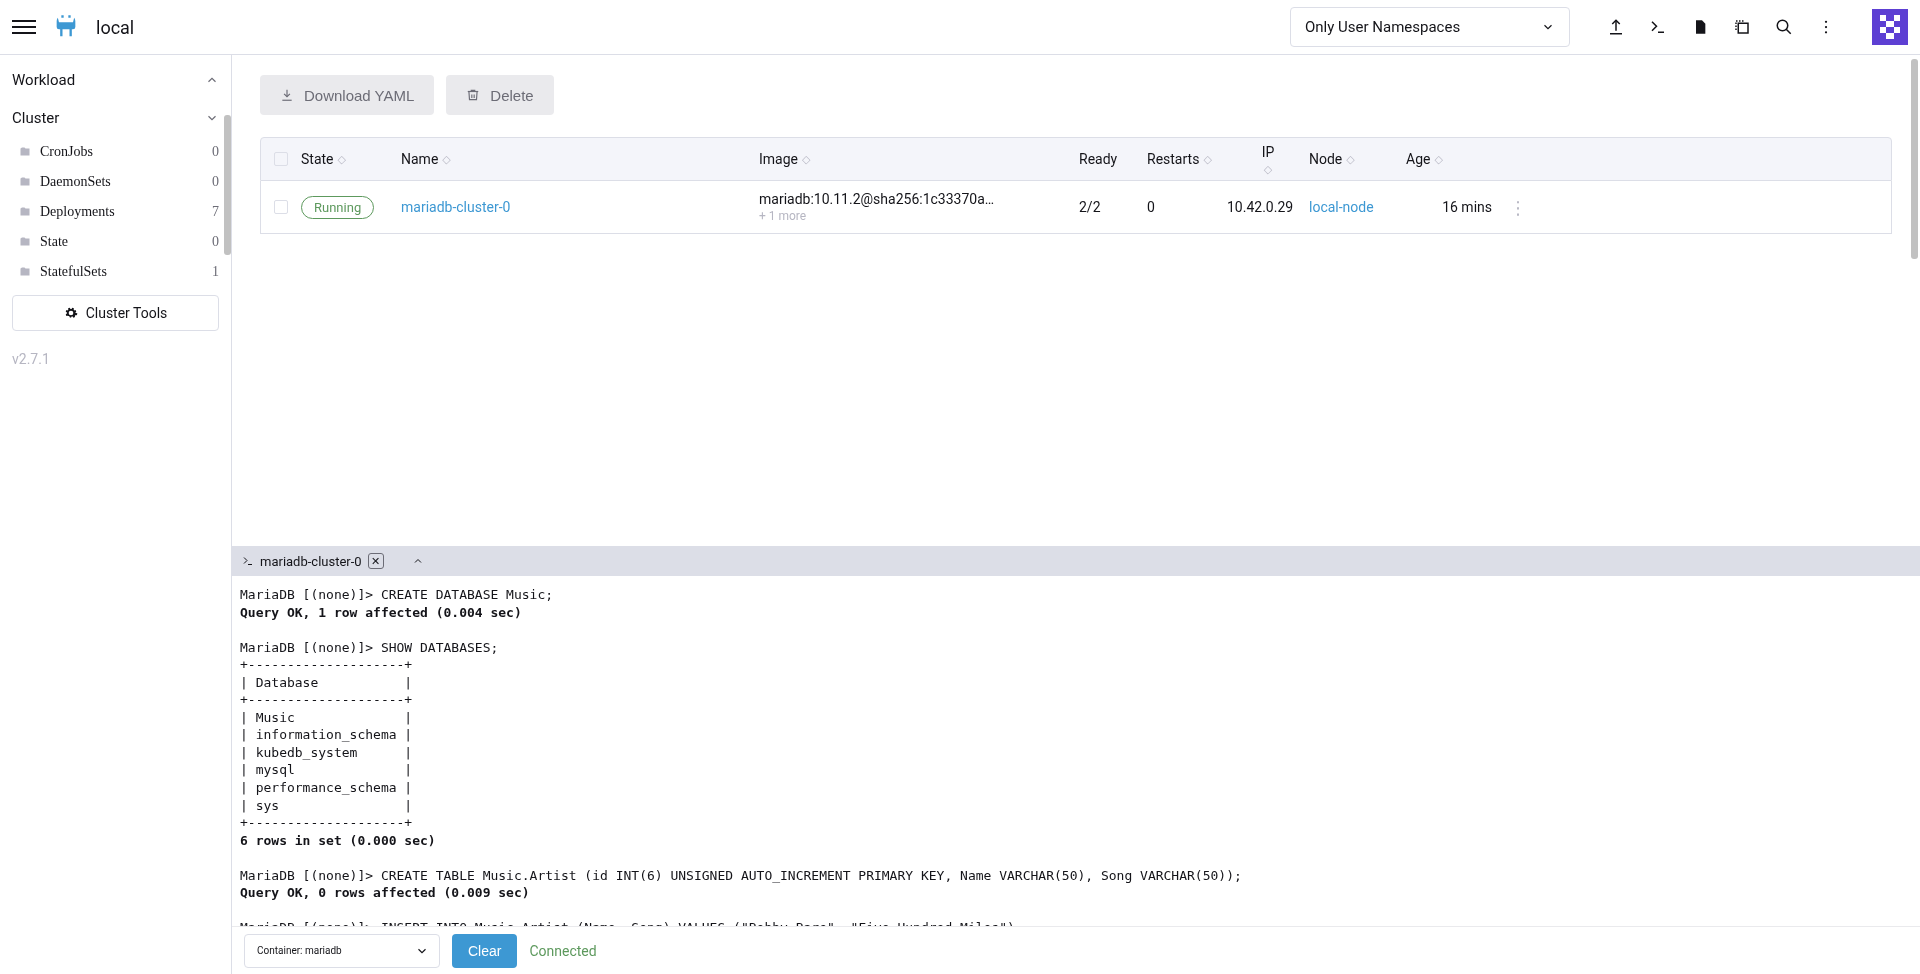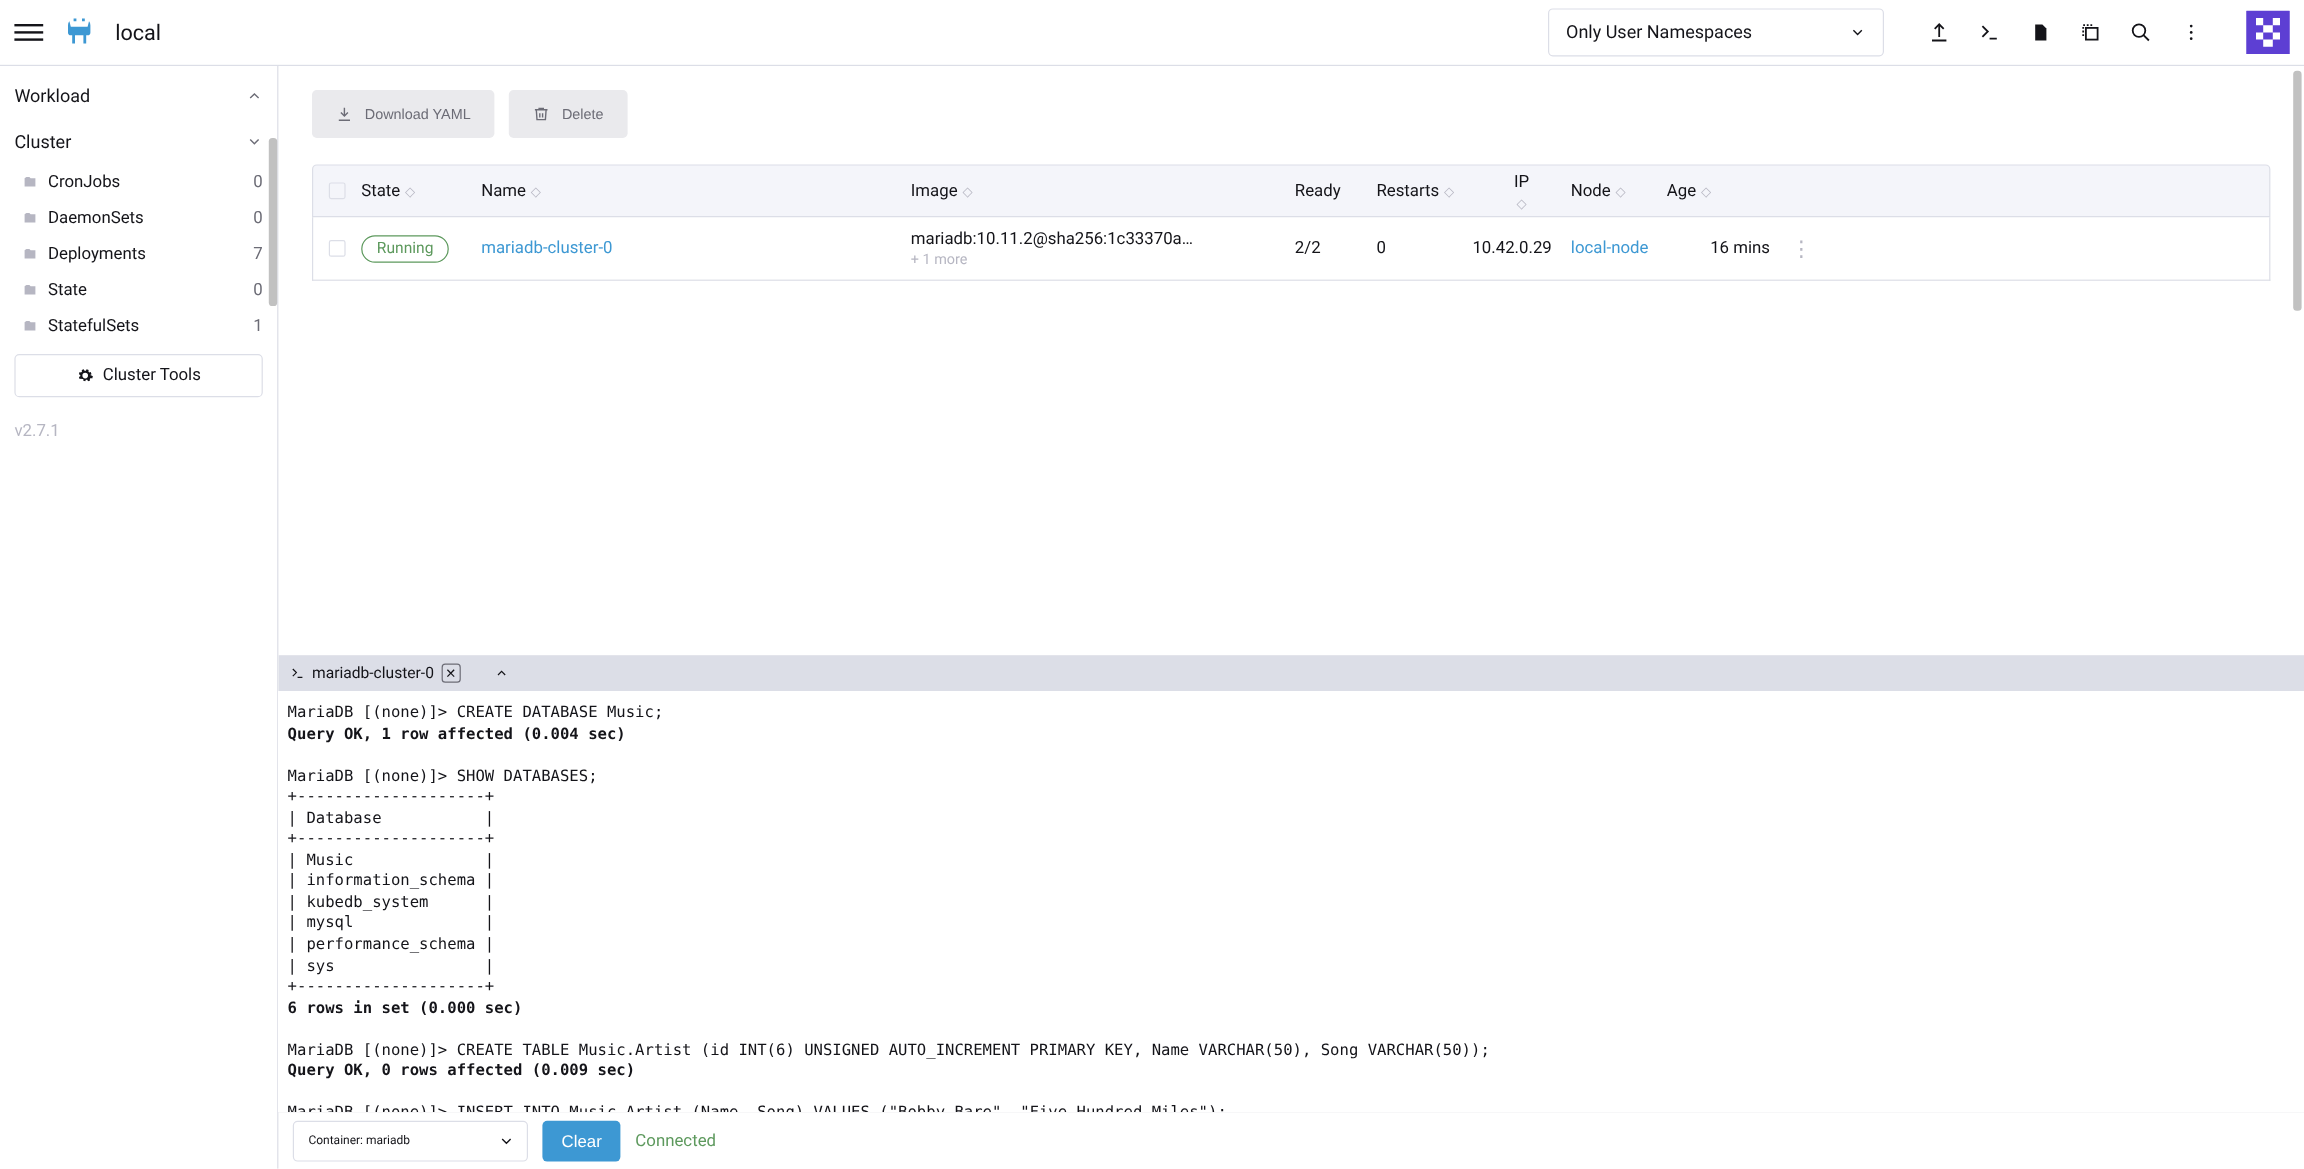--- a/index.html
+++ b/index.html
@@ -11,62 +11,62 @@
 .breadcrumb { font-size: 18px; color: #141419; }
 .header-spacer { flex: 1; }
 .ns-select { border: 1px solid #dcdee7; border-radius: 4px; height: 40px; min-width: 280px; display: flex; align-items: center; padding: 0 14px; justify-content: space-between; cursor: pointer; font-size: 15px; }
 .header-icons { display: flex; gap: 22px; align-items: center; margin-left: 20px; margin-right: 8px; }
 .header-icon { width: 20px; height: 20px; cursor: pointer; display: flex; align-items: center; justify-content: center; }
 .brand-logo { width: 36px; height: 36px; background: #5D3FD3; margin-left: 12px; }
 
 .body-row { flex: 1; display: flex; min-height: 0; }
 .sidebar { width: 232px; border-right: 1px solid #dcdee7; display: flex; flex-direction: column; padding-top: 6px; position: relative; }
 .side-group-header { display: flex; align-items: center; justify-content: space-between; padding: 10px 12px; cursor: pointer; font-size: 15px; }
-.side-item { display: flex; align-items: flex-end; justify-content: space-between; padding: 7px 12px 7px 18px; cursor: pointer; font-size: 14px; color: #141419; }
+.side-item { display: flex; align-items: flex-end; justify-content: space-between; padding: 7px 12px 7px 18px; cursor: pointer; font-size: 14px; color: #141419; font-family: Liberation Serif, serif; }
 .side-item-left { display: flex; align-items: center; gap: 8px; }
 .folder-icon { width: 14px; height: 12px; color: #b6b6c2; }
 .side-count { color: #6c6c76; font-size: 14px; }
 .cluster-tools-wrap { padding: 8px 12px 12px; }
 .cluster-tools { border: 1px solid #dcdee7; border-radius: 4px; height: 36px; display: flex; align-items: center; justify-content: center; gap: 8px; cursor: pointer; font-size: 14px; }
 .version { color: #b6b6c2; font-size: 14px; padding: 8px 12px; }
 .sidebar-scroll-thumb { position: absolute; right: 0; top: 60px; width: 7px; height: 140px; background: #c1c1c1; border-radius: 3px; }
 
 .main { flex: 1; display: flex; flex-direction: column; overflow: hidden; }
 .main-scroll { flex: 1; padding: 20px 28px; overflow: auto; position: relative; }
 .main-scroll-thumb { position: absolute; right: 2px; top: 4px; width: 7px; height: 200px; background: #c1c1c1; border-radius: 3px; }
 .page-title-row { display: flex; align-items: center; justify-content: space-between; margin-bottom: 22px; }
 .page-title-left { display: flex; align-items: center; gap: 10px; }
 .page-title { font-size: 30px; font-weight: 500; }
 .star-icon { color: #b6b6c2; font-size: 18px; }
 .create-btn { background: #3d98d3; color: #fff; border: none; border-radius: 4px; height: 40px; padding: 0 22px; font-size: 15px; cursor: pointer; }
 
 .toolbar-row { display: flex; align-items: center; justify-content: space-between; margin-bottom: 22px; gap: 16px; }
 .toolbar-left { display: flex; gap: 12px; }
-.tool-btn { background: #eaeaed; border: none; border-radius: 4px; height: 40px; padding: 0 20px; display: flex; align-items: center; gap: 10px; color: #6c6c76; font-size: 12px; cursor: pointer; }
+.tool-btn { background: #eaeaed; border: none; border-radius: 4px; height: 40px; padding: 0 20px; display: flex; align-items: center; gap: 10px; color: #6c6c76; font-size: 15px; cursor: pointer; }
 .toolbar-right { display: flex; gap: 20px; align-items: center; }
 .view-toggle { display: flex; }
 .view-btn { width: 56px; height: 40px; background: #eaeaed; display: flex; align-items: center; justify-content: center; cursor: pointer; color: #141419; }
 .view-btn.active { background: #3d98d3; color: #fff; }
 .view-btn:first-child { border-radius: 4px 0 0 4px; }
 .view-btn:last-child { border-radius: 0 4px 4px 0; }
 .filter-input { border: 1px solid #dcdee7; border-radius: 4px; height: 40px; width: 190px; padding: 0 14px; font-size: 14px; }
 .filter-input::placeholder { color: #b6b6c2; }
 
 .table-header { display: flex; align-items: center; background: #f4f5fa; border: 1px solid #dcdee7; border-radius: 4px 4px 0 0; height: 44px; font-size: 14px; color: #141419; }
 .th { display: flex; align-items: center; gap: 4px; }
 .sort-caret { color: #b6b6c2; font-size: 11px; line-height: 1; }
 .col-check { width: 40px; display:flex; justify-content:center; }
 .col-state { width: 100px; }
 .col-name { width: 358px; }
 .col-image { width: 320px; }
 .col-ready { width: 68px; }
 .col-restarts { width: 80px; }
 .col-ip { width: 82px; flex-direction: column; }
 .col-node { width: 80px; }
-.col-age { width: 94px; }
+.col-age { width: 94px; margin-left: 17px; }
 .col-menu { width: 36px; }
 
 .ns-row { background: #eaeaed; border-left: 1px solid #dcdee7; border-right: 1px solid #dcdee7; height: 56px; position: relative; }
 .ns-tab { position: absolute; left: 0; bottom: 0; height: 34px; background: #fff; border-radius: 0 6px 0 0; padding: 0 18px 0 12px; display: flex; align-items: center; font-size: 14px; color: #6c6c76; }
 .ns-tab strong { color: #141419; font-weight: 400; margin-left: 4px; }
 
 .data-row { display: flex; align-items: center; border: 1px solid #dcdee7; border-top: none; padding: 10px 0; font-size: 14px; }
 .state-badge { display: inline-block; border: 1px solid #5d995d; color: #5d995d; border-radius: 14px; padding: 3px 12px; font-size: 13px; }
 .link { color: #3d98d3; cursor: pointer; }
 .image-cell { display: flex; flex-direction: column; }

